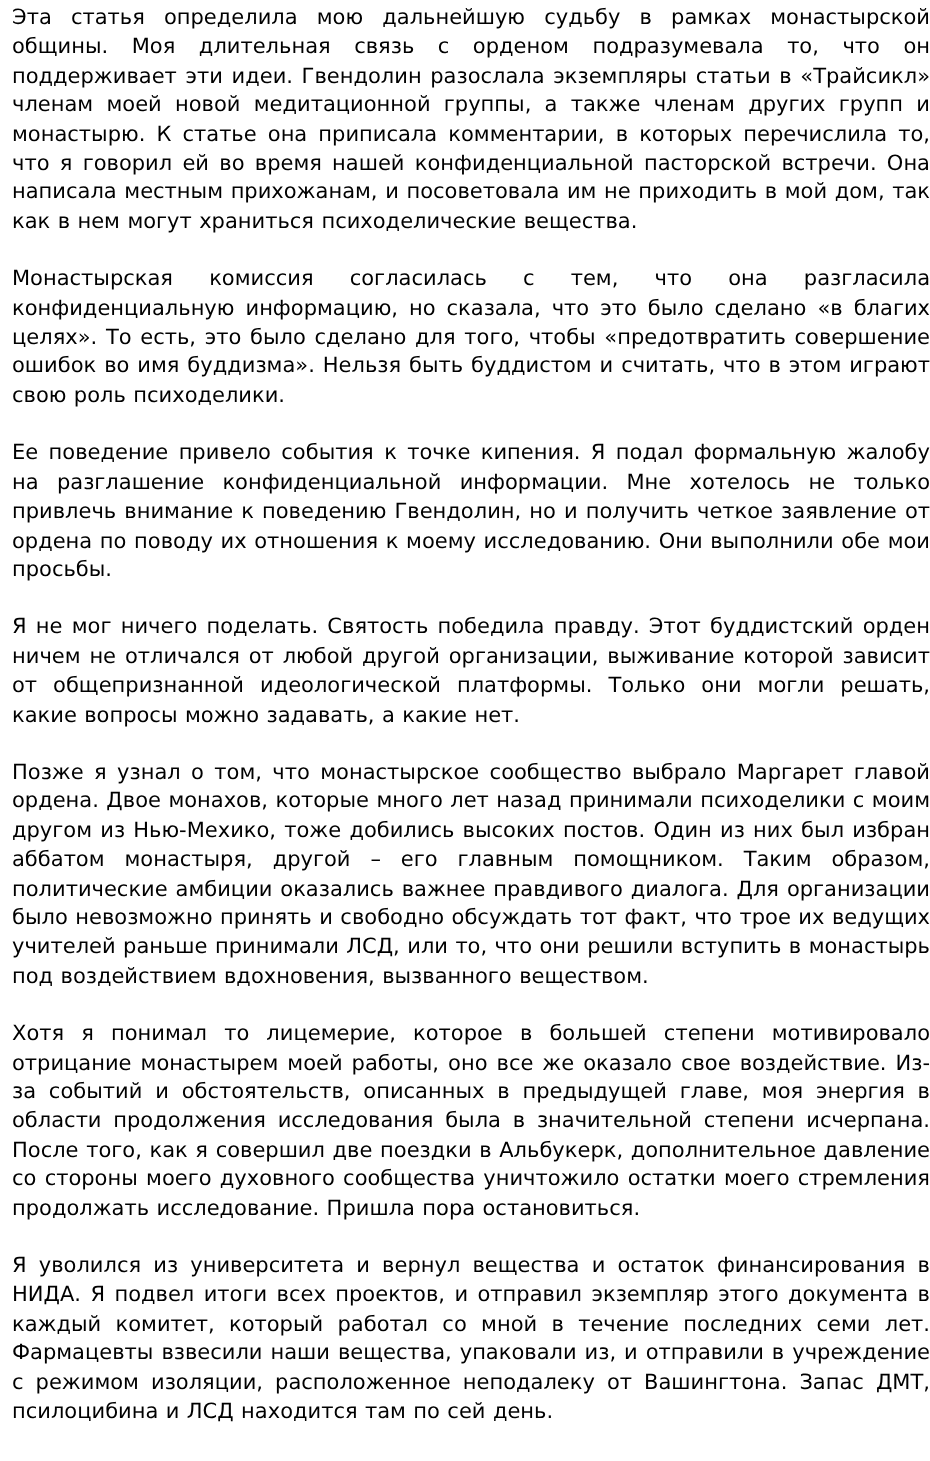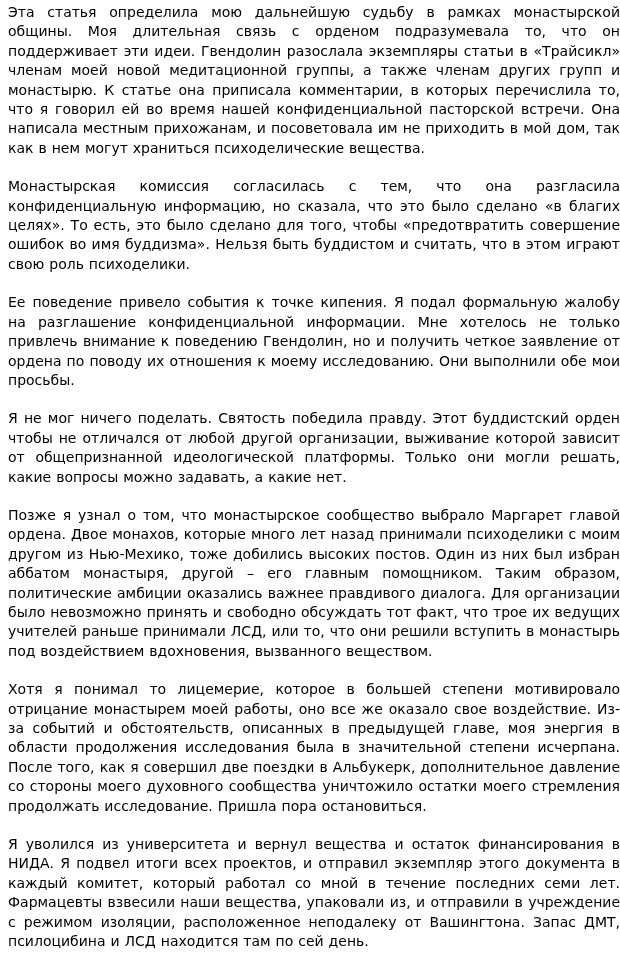--- a/index.html
+++ b/index.html
@@ -31,18 +31,18 @@
     word-spacing: 0.5px;
   }
 </style>
 </head>
 <body>
 
 <div class="page">
   <p class="para">Эта статья определила мою дальнейшую судьбу в рамках монастырской общины. Моя длительная связь с орденом подразумевала то, что он поддерживает эти идеи. Гвендолин разослала экземпляры статьи в «Трайсикл» членам моей новой медитационной группы, а также членам других групп и монастырю. К статье она приписала комментарии, в которых перечислила то, что я говорил ей во время нашей конфиденциальной пасторской встречи. Она написала местным прихожанам, и посоветовала им не приходить в мой дом, так как в нем могут храниться психоделические вещества.</p>
   <p class="para">Монастырская комиссия согласилась с тем, что она разгласила конфиденциальную информацию, но сказала, что это было сделано «в благих целях». То есть, это было сделано для того, чтобы «предотвратить совершение ошибок во имя буддизма». Нельзя быть буддистом и считать, что в этом играют свою роль психоделики.</p>
   <p class="para">Ее поведение привело события к точке кипения. Я подал формальную жалобу на разглашение конфиденциальной информации. Мне хотелось не только привлечь внимание к поведению Гвендолин, но и получить четкое заявление от ордена по поводу их отношения к моему исследованию. Они выполнили обе мои просьбы.</p>
-  <p class="para">Я не мог ничего поделать. Святость победила правду. Этот буддистский орден чтобы не отличался от любой другой организации, выживание которой зависит от общепризнанной идеологической платформы. Только они могли решать, какие вопросы можно задавать, а какие нет.</p>
+  <p class="para">Я не мог ничего поделать. Святость победила правду. Этот буддистский орден ничем не отличался от любой другой организации, выживание которой зависит от общепризнанной идеологической платформы. Только они могли решать, какие вопросы можно задавать, а какие нет.</p>
   <p class="para">Позже я узнал о том, что монастырское сообщество выбрало Маргарет главой ордена. Двое монахов, которые много лет назад принимали психоделики с моим другом из Нью-Мехико, тоже добились высоких постов. Один из них был избран аббатом монастыря, другой – его главным помощником. Таким образом, политические амбиции оказались важнее правдивого диалога. Для организации было невозможно принять и свободно обсуждать тот факт, что трое их ведущих учителей раньше принимали ЛСД, или то, что они решили вступить в монастырь под воздействием вдохновения, вызванного веществом.</p>
   <p class="para">Хотя я понимал то лицемерие, которое в большей степени мотивировало отрицание монастырем моей работы, оно все же оказало свое воздействие. Из-за событий и обстоятельств, описанных в предыдущей главе, моя энергия в области продолжения исследования была в значительной степени исчерпана. После того, как я совершил две поездки в Альбукерк, дополнительное давление со стороны моего духовного сообщества уничтожило остатки моего стремления продолжать исследование. Пришла пора остановиться.</p>
   <p class="para">Я уволился из университета и вернул вещества и остаток финансирования в НИДА. Я подвел итоги всех проектов, и отправил экземпляр этого документа в каждый комитет, который работал со мной в течение последних семи лет. Фармацевты взвесили наши вещества, упаковали из, и отправили в учреждение с режимом изоляции, расположенное неподалеку от Вашингтона. Запас ДМТ, псилоцибина и ЛСД находится там по сей день.</p>
 
 </div>
 
 </body></html>

